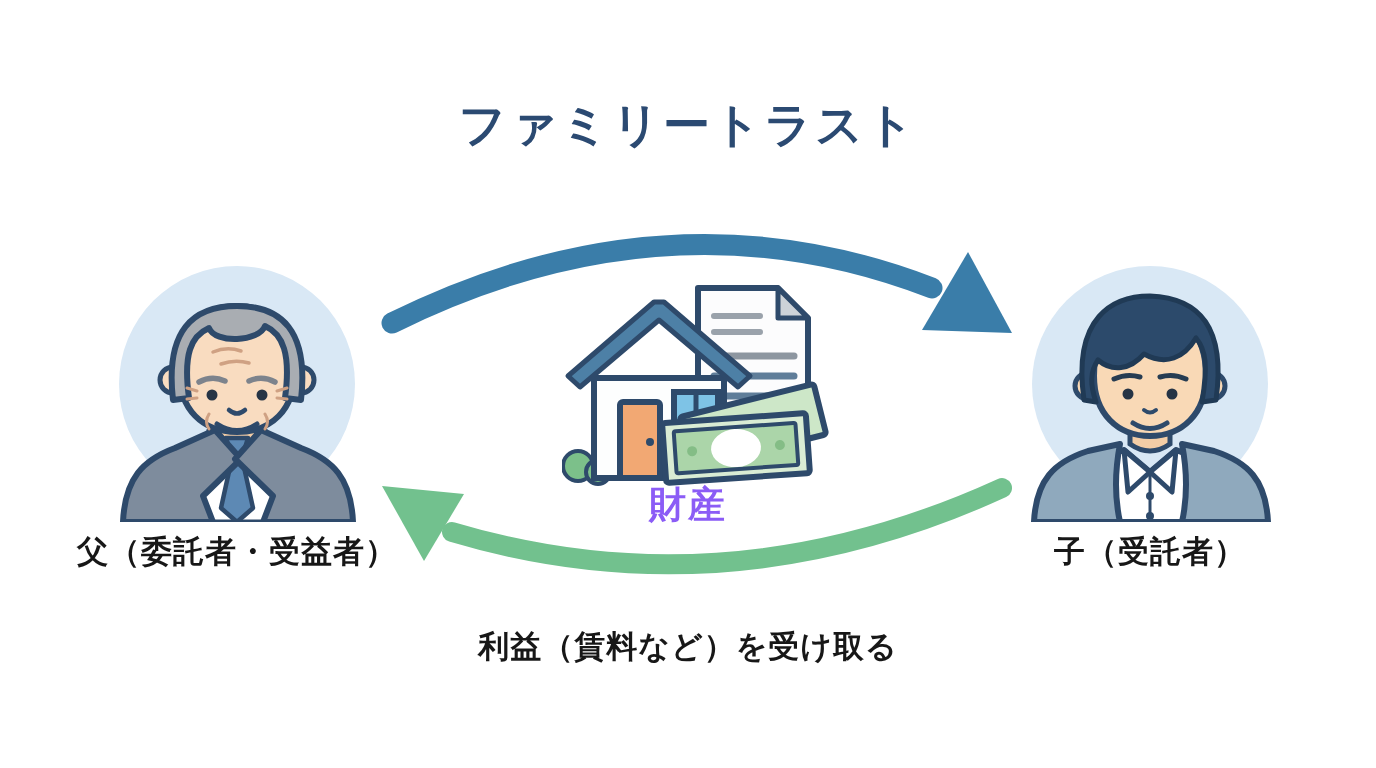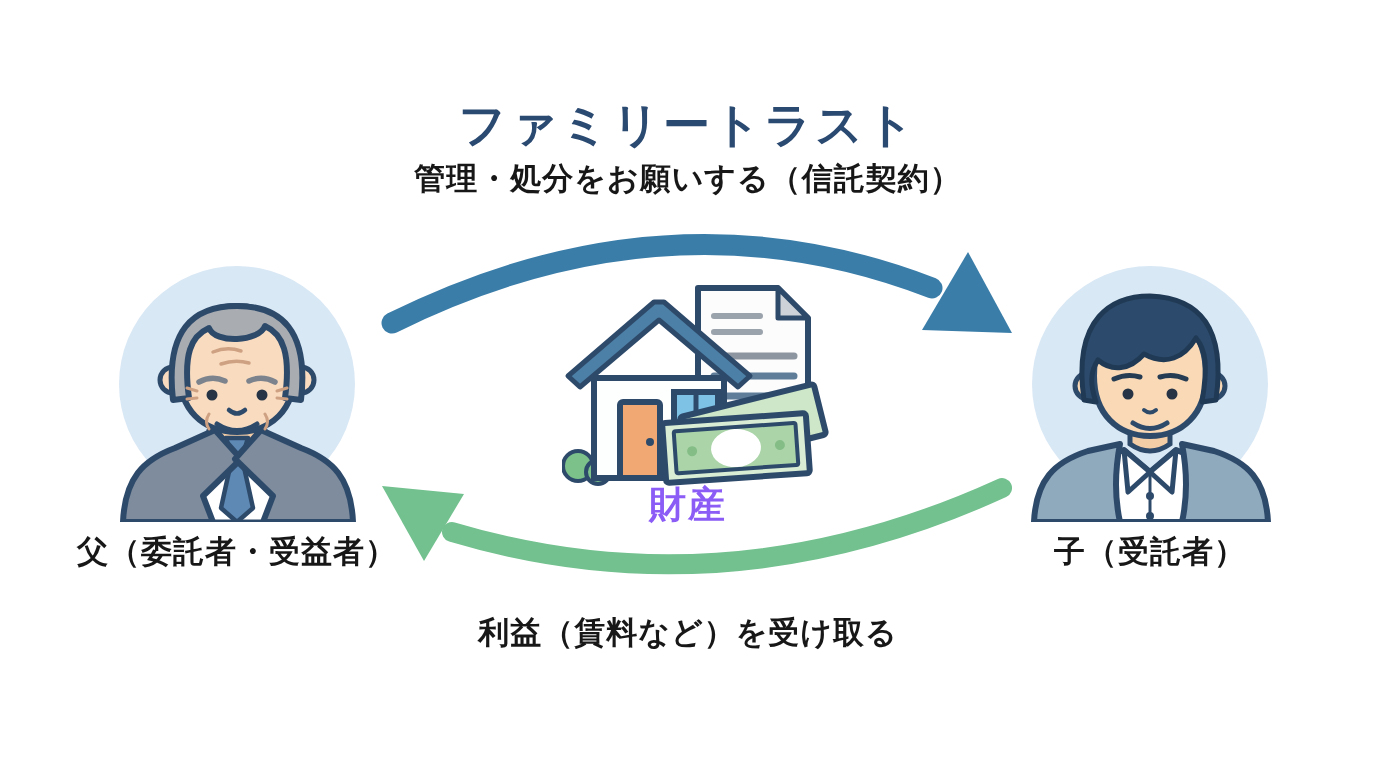--- a/index.html
+++ b/index.html
@@ -10,40 +10,39 @@
   .abs{position:absolute;}
   .title{
     top:50px;left:0;width:100%;text-align:center;
     font-size:47px;font-weight:800;letter-spacing:3px;color:#2b4a72;margin-top:44px;
   }
   .flow-label{
     left:0;width:100%;text-align:center;
     font-size:31px;font-weight:800;color:#171717;letter-spacing:1px;
   }
   .flow-label.top{top:158px;}
-  .flow-label.bottom{top:612px;}
+  .flow-label.bottom{top:626px;}
   .actor-label{
     text-align:center;font-size:31px;font-weight:800;color:#171717;letter-spacing:1px;
   }
   .actor-label.father{left:-13px;top:531px;width:500px;}
   .actor-label.son{left:900px;top:531px;width:500px;}
   .asset-label{
     left:538px;top:480px;width:300px;text-align:center;
     font-size:37px;font-weight:800;color:#8b5cf6;letter-spacing:2px;
   }
   svg{display:block;}
 </style>
 </head>
 <body>
 
 <div class="stage">
 
   <div class="abs title">ファミリートラスト</div>
 
-  <div class="abs flow-label top">管理・処分をお願いする（信託契約）</div>
 
   <svg class="abs" style="left:0;top:0;" width="1376" height="768" viewBox="0 0 1376 768">
     <g>
       <path d="M 392 323 Q 668 186 932 288" fill="none" stroke-width="21" stroke-linecap="round" stroke="#3a7da9"></path>
       <polygon points="968,252 922,330 1012,333" fill="#3a7da9"></polygon>
     </g>
     <g>
       <path d="M 1002 488 Q 726 614 452 532" fill="none" stroke-width="20" stroke-linecap="round" stroke="#72c18e"></path>
       <polygon points="464,494 424,561 382,486" fill="#72c18e"></polygon>
     </g>

